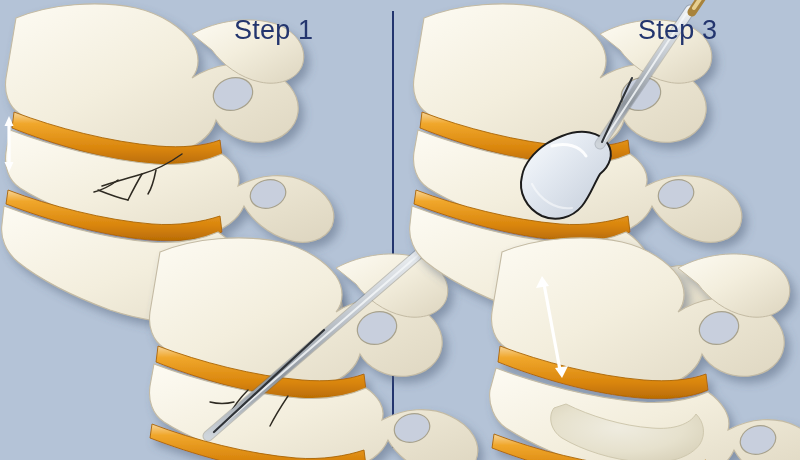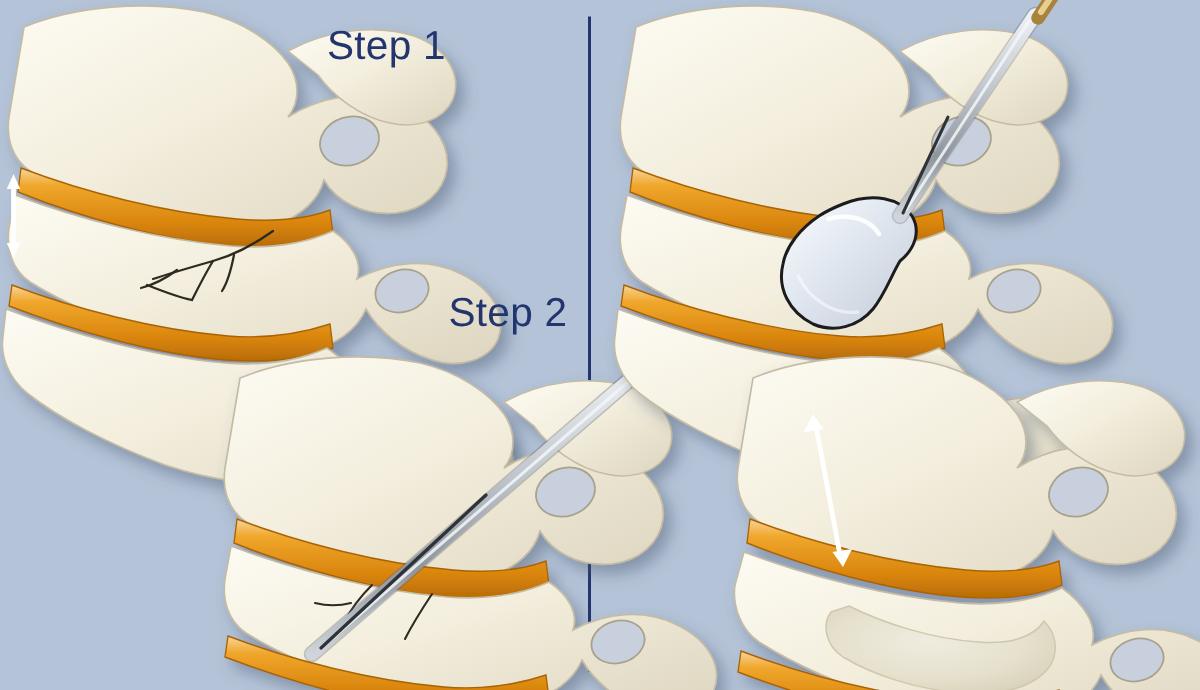--- a/index.html
+++ b/index.html
@@ -11,20 +11,21 @@
   #stage{position:relative;width:800px;height:460px;background:#b4c3d7;}
 
   .step-label{
     position:absolute;
     color:#23356e;
     font-family:"Liberation Sans", sans-serif;
     font-size:27px;
     font-weight:400;
     letter-spacing:.2px;
     white-space:nowrap;
+    margin-left:16px;
   }
   #lbl1{left:218px;top:15px;}
   #lbl2{left:299px;top:193px;}
   #lbl3{left:622px;top:15px;}
   #lbl4{left:716px;top:193px;}
 
   #divider{
     position:absolute;left:392px;top:11px;width:2px;height:437px;
     background:#23356e;
   }
@@ -297,15 +298,15 @@
 
       <g>
         <line x1="74" y1="66" x2="90" y2="152" stroke="#ffffff" stroke-width="3.2" stroke-linecap="round"></line>
         <polygon points="72,58 66,70 79,68" fill="#ffffff"></polygon>
         <polygon points="92,160 85,150 98,148" fill="#ffffff"></polygon>
       </g>
     </svg>
   </div>
 
   <div class="step-label" id="lbl1">Step 1</div>
-  <div class="step-label" id="lbl2">Step 2</div>
+  <div class="step-label" id="lbl3">Step 3</div>
 
 </div>
 
 </body></html>

